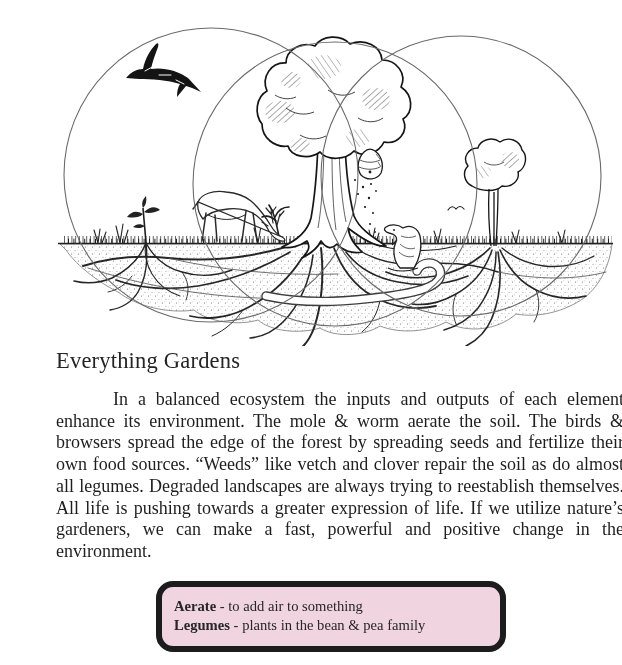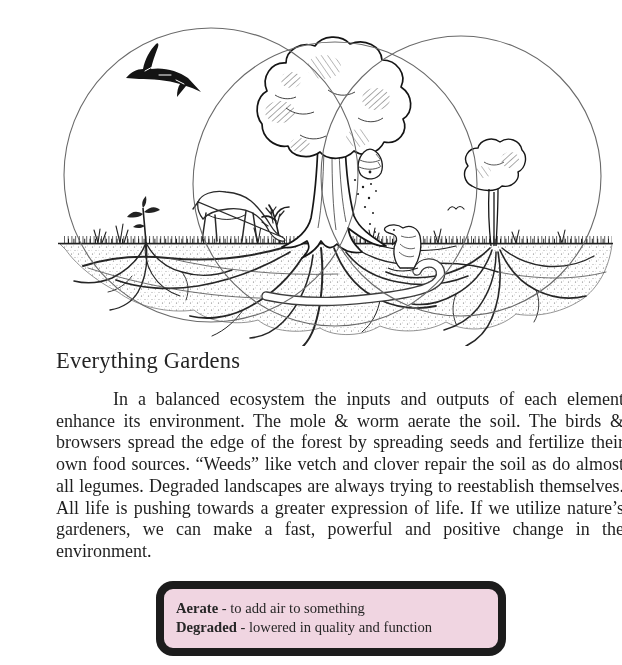--- a/index.html
+++ b/index.html
@@ -14,21 +14,21 @@
     margin:2px 0 0 28px;color:#242424;
   }
   .body-paragraph{
     margin:15px 26px 0 28px;
     font-size:18px;line-height:21.7px;
     text-align:justify;text-indent:57px;color:#1e1e1e;
   }
   .definitions-box{
     box-sizing:border-box;
     margin:18px 0 0 128px;width:350px;
-    border:8px solid #0369a1;border-radius:17px;
+    border:6px solid #0369a1;border-radius:17px;
     padding:10px 10px 10px 12px;
     font-size:14.6px;line-height:19.5px;color:#262626;
   }
   .def-line b{font-weight:bold;}
 </style>
 </head>
 <body>
 
 <div class="page">
 
@@ -212,16 +212,16 @@
       <circle cx="433" cy="176" r="140"></circle>
     </g>
   </svg>
 
   <h1 class="page-title">Everything Gardens</h1>
 
   <p class="body-paragraph">In a balanced ecosystem the inputs and outputs of each element enhance its environment. The mole &amp; worm aerate the soil. The birds &amp; browsers spread the edge of the forest by spreading seeds and fertilize their own food sources. “Weeds” like vetch and clover repair the soil as do almost all legumes. Degraded landscapes are always trying to reestablish themselves. All life is pushing towards a greater expression of life. If we utilize nature’s gardeners, we can make a fast, powerful and positive change in the environment.</p>
 
   <div class="definitions-box" style="background: rgb(240, 213, 225); border-color: rgb(28, 28, 28);">
     <div class="def-line"><b>Aerate</b><span> - </span><span>to add air to something</span></div>
-    <div class="def-line"><b>Degraded</b><span> - </span><span>lowered in quality and function</span></div>
+    <div class="def-line"><b>Legumes</b><span> - </span><span>plants in the bean &amp; pea family</span></div>
   </div>
 
 </div>
 
 </body></html>

